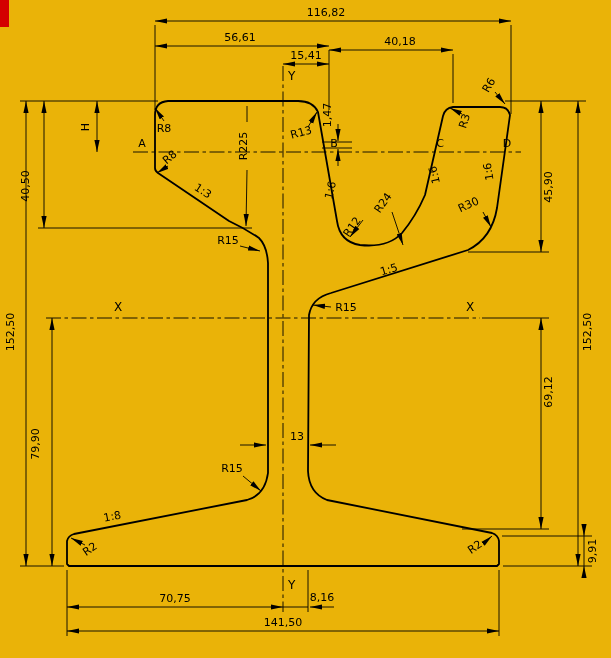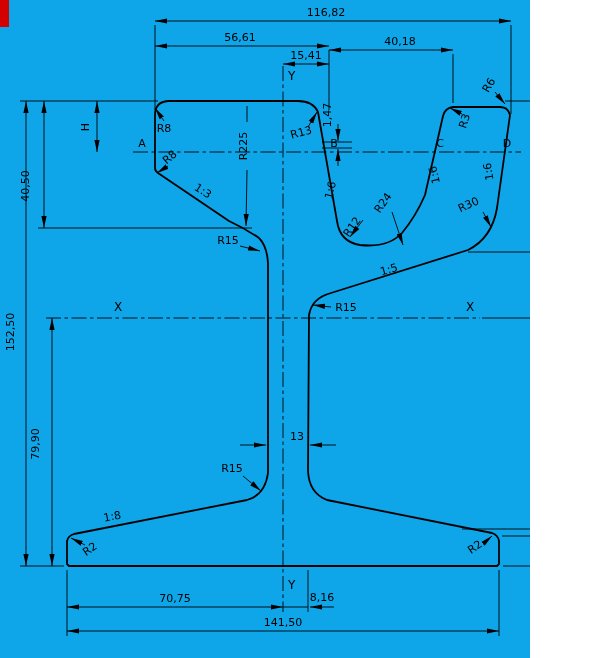--- a/index.html
+++ b/index.html
@@ -1,16 +1,16 @@
 <!DOCTYPE html>
 <html><head>
 <meta charset="utf-8">
 <style>
   html,body{margin:0;padding:0;background:#ffffff;}
-  .stage{position:relative;width:530px;height:658px;background:#0ea5e9;overflow:hidden;}
+  .stage{position:relative;width:611px;height:658px;background:#eab308;overflow:hidden;}
   svg{position:absolute;left:0;top:0;}
   .outline{fill:none;stroke:#000;stroke-width:1.8;stroke-linejoin:round;stroke-linecap:round;}
   .thin{fill:none;stroke:#000;stroke-width:0.9;}
   .cl{fill:none;stroke:#000;stroke-width:0.9;stroke-dasharray:15 3.5 3.5 3.5;}
   text{font-family:"DejaVu Sans","Liberation Sans",sans-serif;font-size:11px;fill:#000;}
   .lbl{text-anchor:middle;}
   .ax{font-size:12px;}
 </style>
 </head>
 <body>

